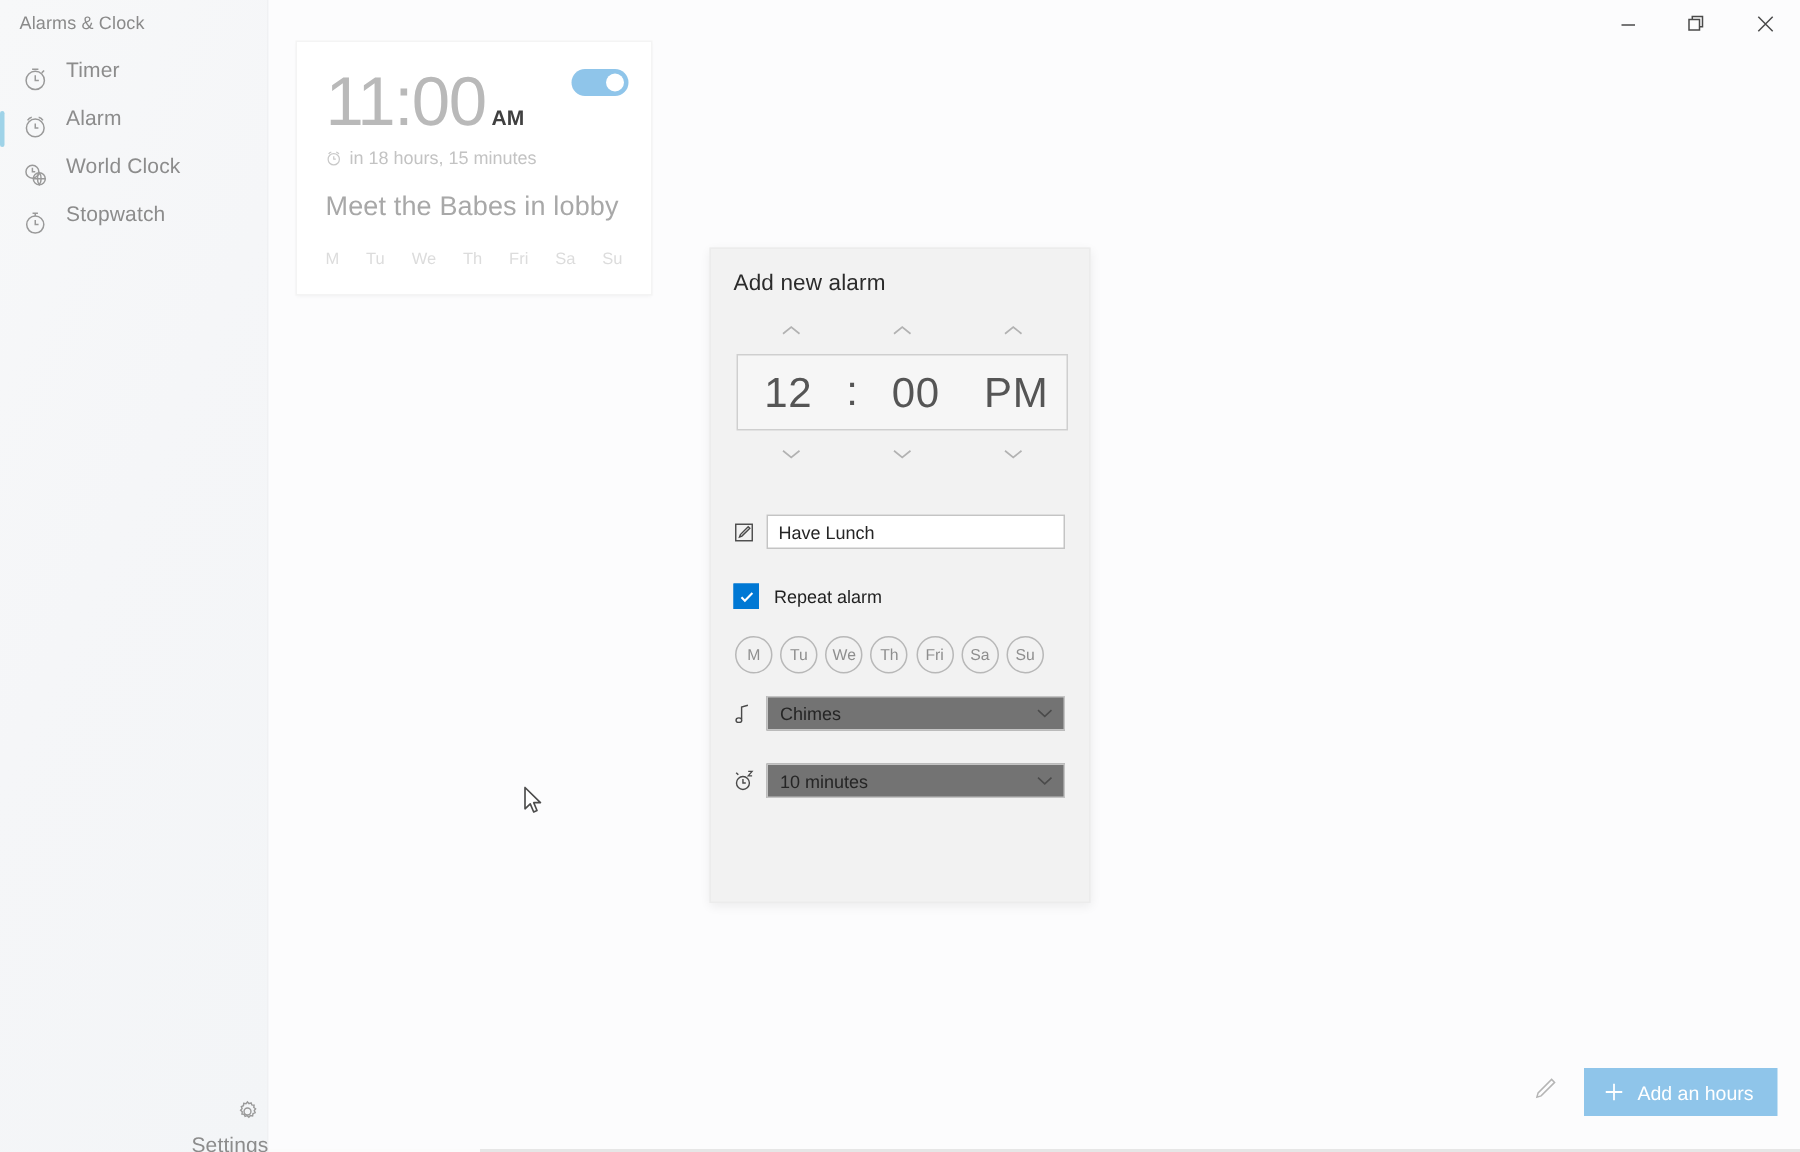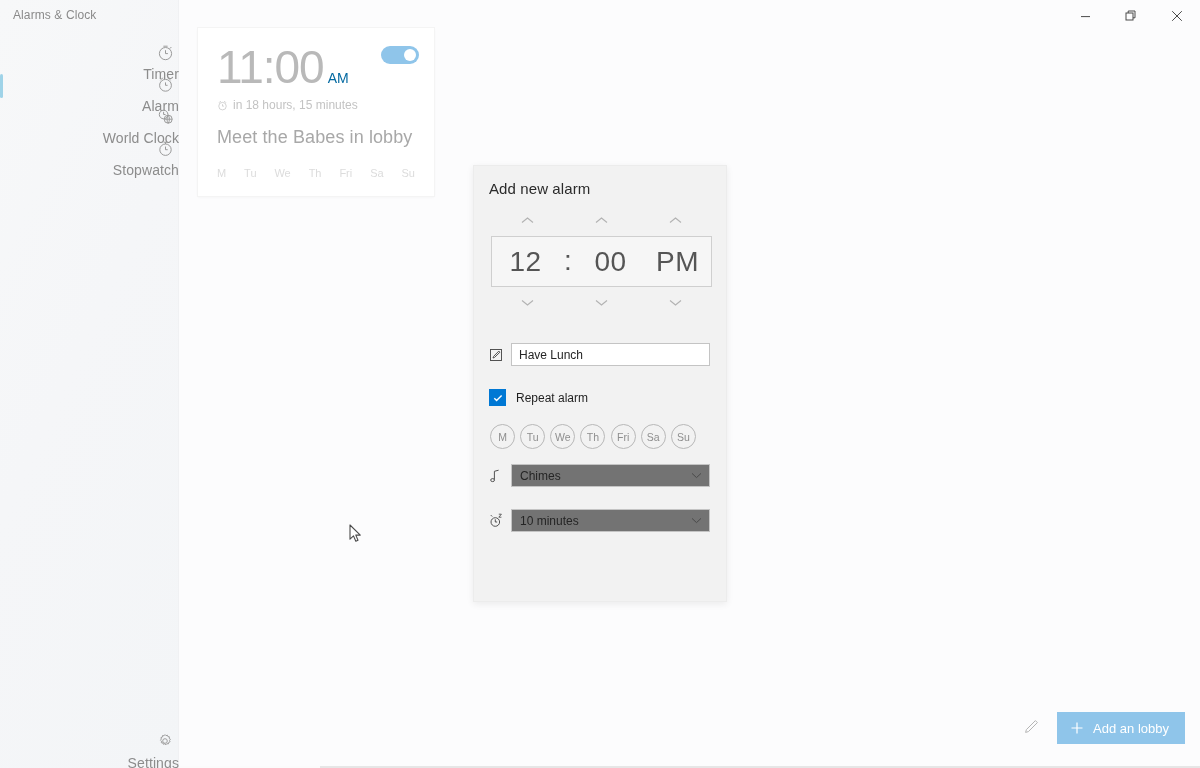--- a/index.html
+++ b/index.html
@@ -45,25 +45,24 @@
   .app-title {
     position: absolute; top: 8px; left: 13px;
     font-size: 12px; color: #8a8a8a;
     letter-spacing: 0.1px;
   }
   .nav {
     position: absolute; top: 38px; left: 0; width: 179px;
   }
   .nav-item {
     position: relative;
-    display: flex; align-items: flex-end;
+    display: flex; align-items: flex-start;
     height: 32px;
     padding-left: 9px;
     margin-bottom: 0px;
-    flex-direction: column;
   }
   .nav-item .accent {
     position: absolute; left: 0; top: 4px;
     width: 3px; height: 24px;
     background: transparent;
     border-radius: 2px;
   }
   .nav-item.selected .accent { background: #9fd3e8; }
   .nav-ico {
     width: 28px; height: 28px;
@@ -106,23 +105,23 @@
   }
   .card-time {
     font-size: 46px;
     font-weight: 300;
     color: #b9b9b9;
     letter-spacing: -1px;
     line-height: 1;
   }
   .card-ampm {
     font-size: 14px;
-    color: #0369a1;
+    color: #404040;
     margin-left: 4px;
-    font-weight: 400;
+    font-weight: 700;
   }
   .card-toggle {
     position: absolute; right: 15px; top: 18px;
     width: 38px; height: 18px;
     border-radius: 9px;
     background: #8fc5ea;
   }
   .card-toggle .knob {
     position: absolute; right: 3px; top: 3px;
     width: 12px; height: 12px; border-radius: 50%;
@@ -581,21 +580,21 @@
             <path d="M12.4 2.6 L14.4 4.6 L5.4 13.6 L2.6 14.4 L3.4 11.6 Z"></path>
           </svg>
         </span>
       </div>
       <div class="add-btn">
         <span class="plus">
           <svg width="14" height="14" viewBox="0 0 14 14" fill="none" stroke="#ffffff" stroke-width="1.2">
             <path d="M7 1.5 V12.5 M1.5 7 H12.5"></path>
           </svg>
         </span>
-        <span>Add an lobby</span>
+        <span>Add an hours</span>
       </div>
     </div>
 
   </div>
 
   <div class="titlebar">
     <div class="win-buttons">
       <div class="win-btn">
         <svg width="11" height="11" viewBox="0 0 11 11" fill="none" stroke="currentColor" stroke-width="1">
             <path d="M1 5.6 H10"></path>

